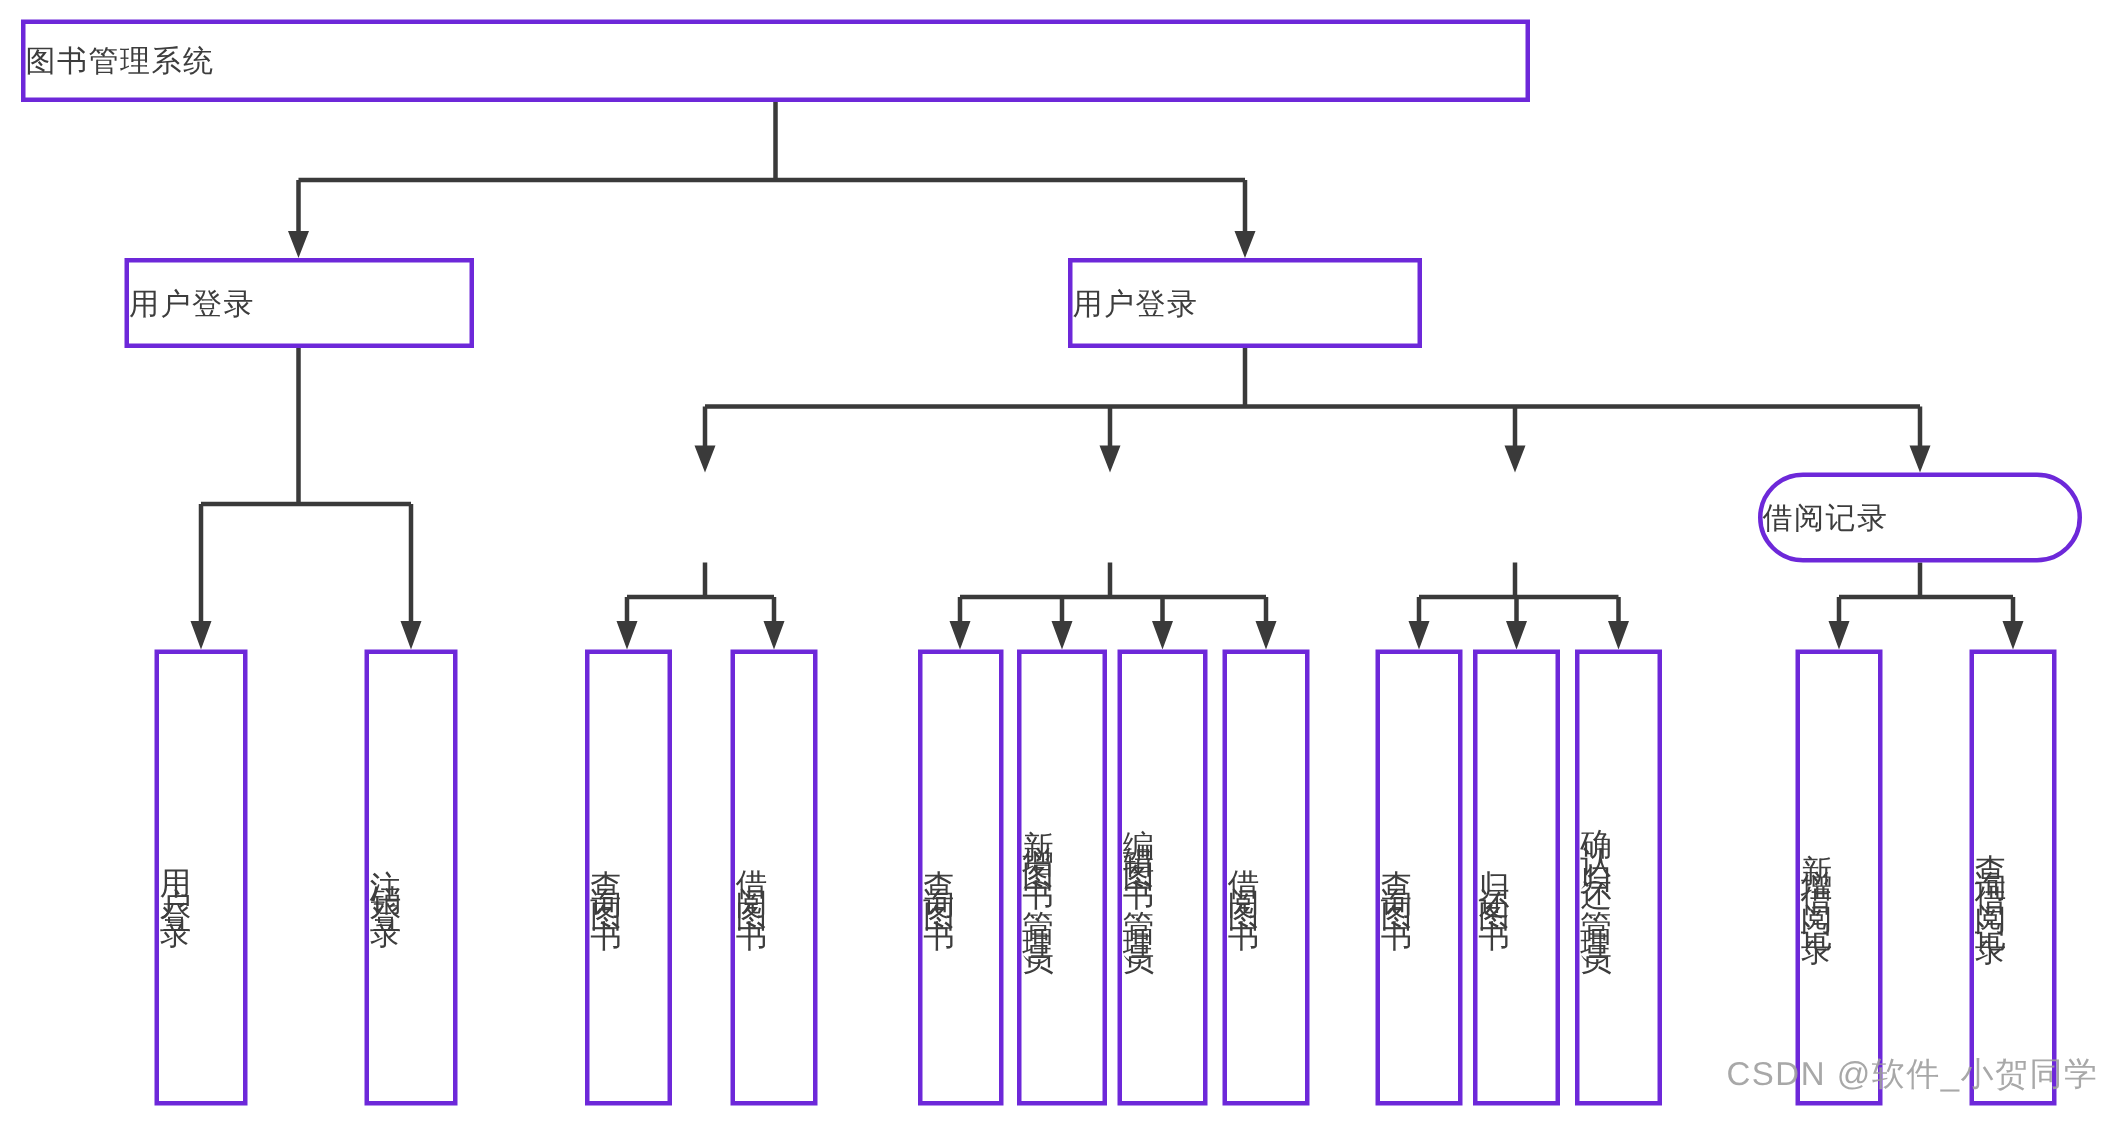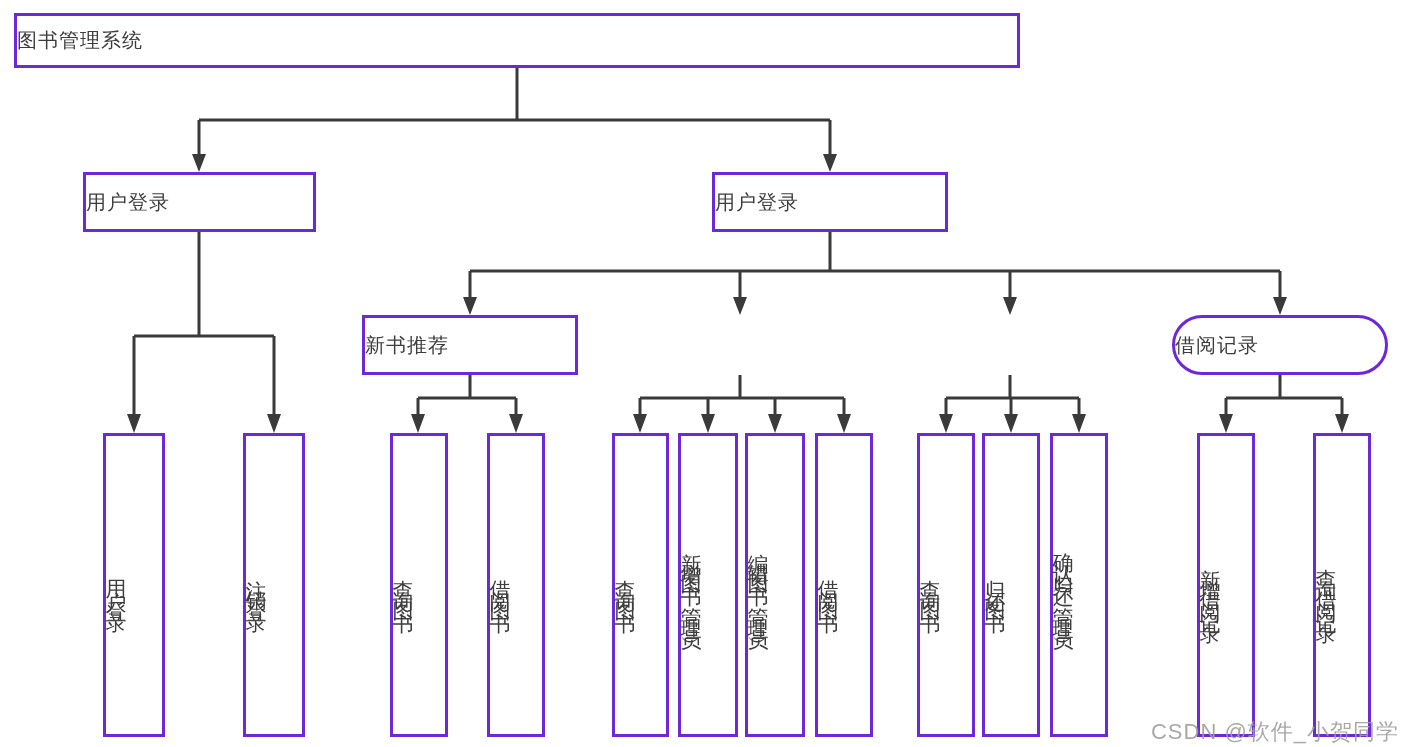--- a/index.html
+++ b/index.html
@@ -21,21 +21,21 @@
     top:433px;height:304px;
     font-size:21px;
   }
   .vtext{
     writing-mode:vertical-rl;
     letter-spacing:11px;
     line-height:1;
     color:#3d3d3d;
   }
   .watermark{
-    position:absolute;right:6px;bottom:0;
+    position:absolute;right:6px;bottom:16px;
     font-size:22px;color:rgba(158,158,158,0.9);
     letter-spacing:1px;white-space:nowrap;z-index:5;
   }
 </style>
 </head>
 <body>
 
 <div id="stage">
 
   <svg id="connectors" viewBox="0 0 1405 747" xmlns="http://www.w3.org/2000/svg">
@@ -66,23 +66,20 @@
     <span>图书管理系统</span>
   </div>
 
   <div class="node h-node lvl2" style="left:83px;width:233px;">
     <span>用户登录</span>
   </div>
   <div class="node h-node lvl2" style="left:712px;width:236px;">
     <span>用户登录</span>
   </div>
 
-  <div class="node h-node lvl3" style="left:362px;">
-    <span>新书推荐</span>
-  </div>
   <div class="node h-node lvl3" style="left:1172px;border-radius:30px;">
     <span>借阅记录</span>
   </div>
 
   <div class="node leaf" style="left:103px;width:62px;">
     <span class="vtext">用户登录</span>
   </div>
   <div class="node leaf" style="left:243px;width:62px;">
     <span class="vtext">注销登录</span>
   </div>

